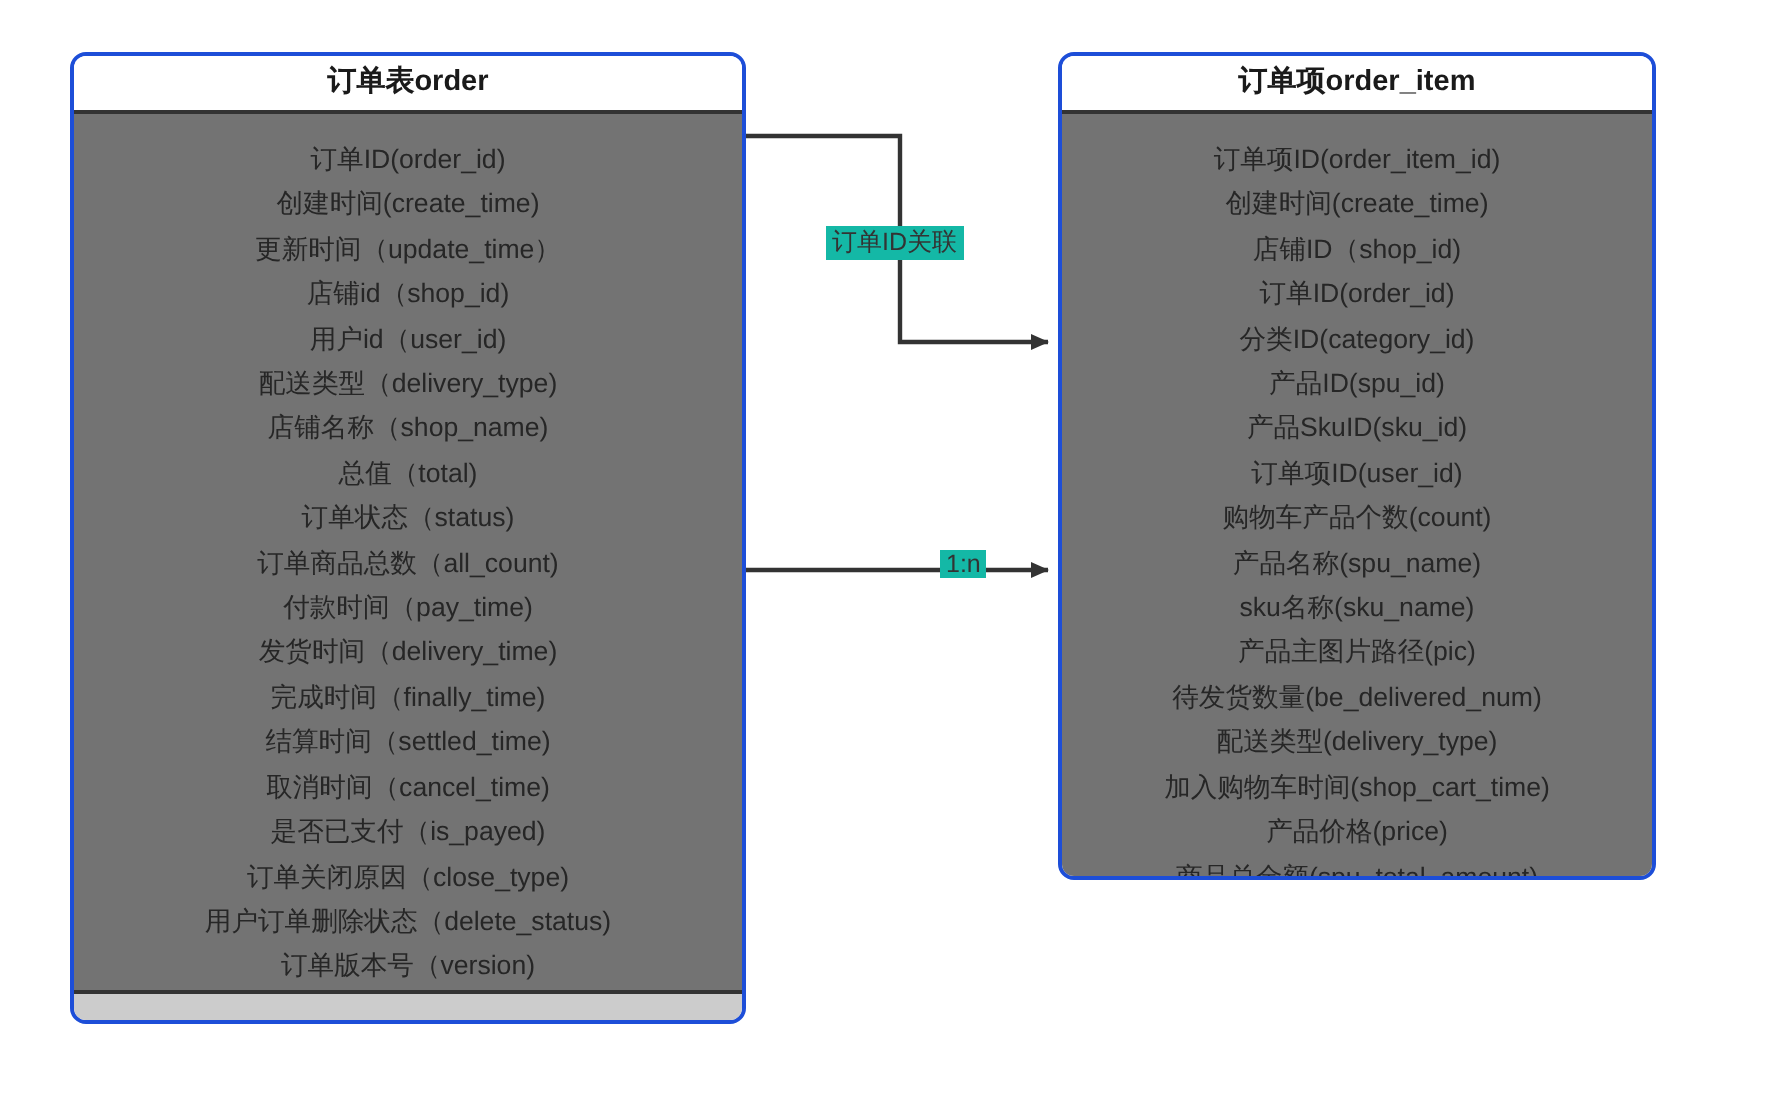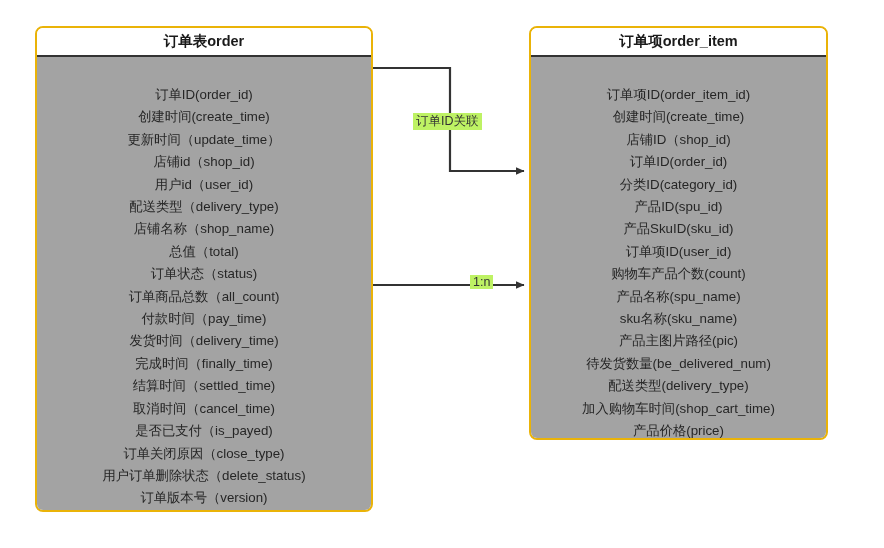--- a/index.html
+++ b/index.html
@@ -20,21 +20,21 @@
     left: 0;
     top: 0;
     width: 884px;
     height: 548px;
   }
 
   .entity {
     position: absolute;
     box-sizing: border-box;
     background: #ffffff;
-    border: 2px solid #eab308;
+    border: 2px solid #1d4ed8;
     border-radius: 8px;
     overflow: hidden;
     display: flex;
     flex-direction: column;
   }
 
   .entity-header {
     box-sizing: border-box;
     height: 29px;
     line-height: 27px;
@@ -42,23 +42,23 @@
     font-weight: bold;
     font-size: 14.5px;
     color: #1a1a1a;
     background: #ffffff;
     border-bottom: 2px solid #333333;
     flex: 0 0 auto;
   }
 
   .entity-body {
     flex: 1 1 auto;
-    padding-top: 27px;
+    padding-top: 12px;
     text-align: center;
-    background: #a3a3a3;
+    background: #737373;
   }
 
   .field-row {
     font-size: 13.3px;
     line-height: 22.4px;
     color: #262626;
     white-space: nowrap;
   }
 
   .entity-footer {
@@ -80,21 +80,21 @@
     top: 26px;
     width: 299px;
     height: 414px;
   }
 
   .conn-label {
     position: absolute;
     font-size: 12.5px;
     color: #333333;
     white-space: nowrap;
-    background: #bef264;
+    background: #14b8a6;
     padding: 0 3px;
   }
 
   #label-order-id-relation {
     left: 413px;
     top: 113px;
   }
 
   #label-cardinality {
     left: 436px;

